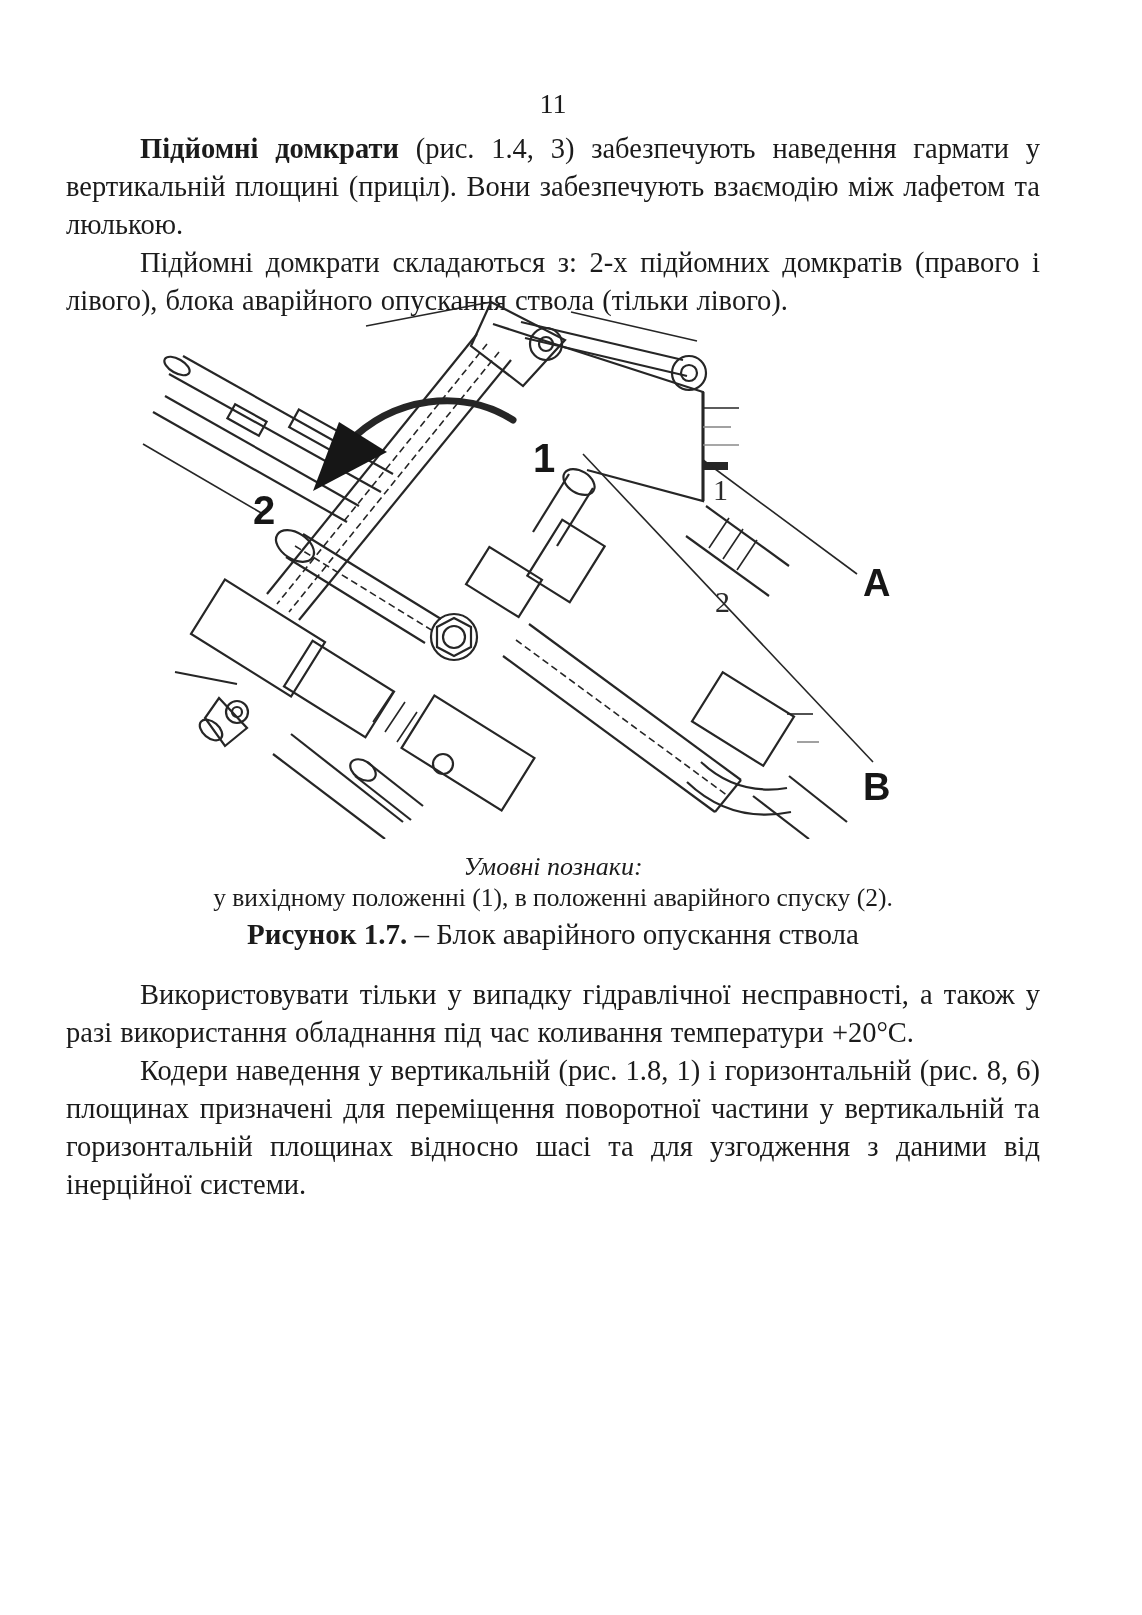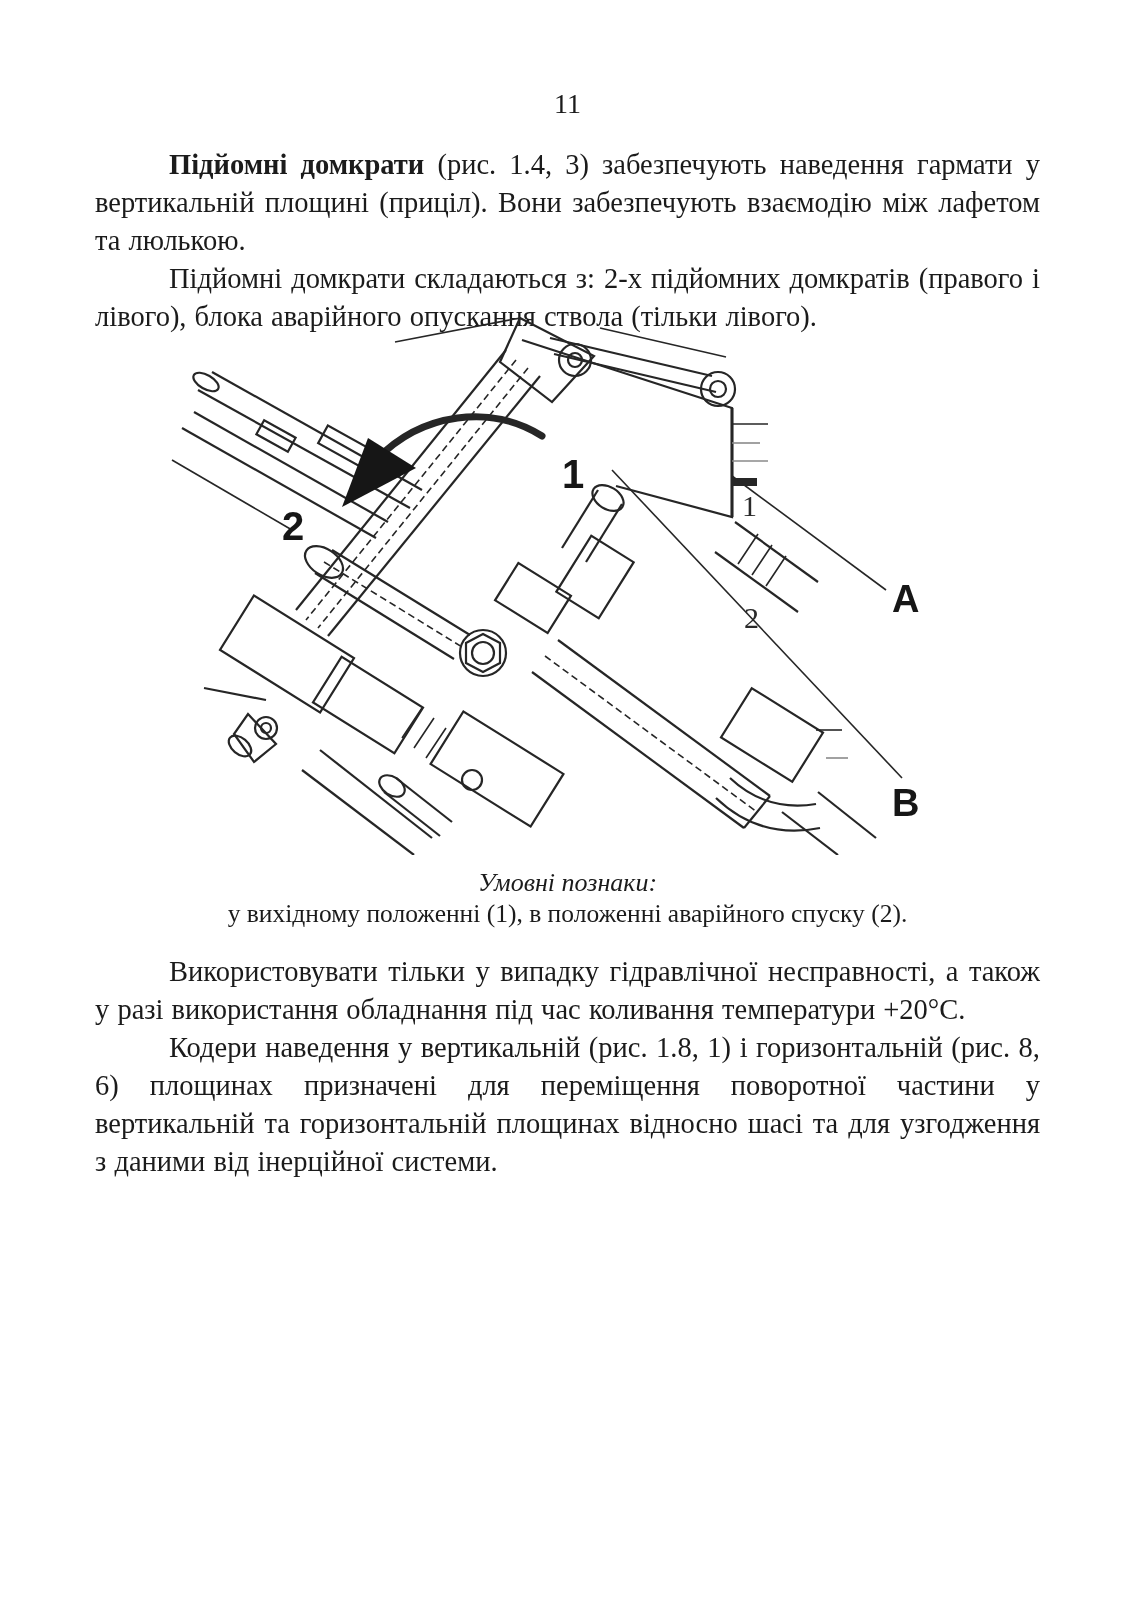--- a/index.html
+++ b/index.html
@@ -5,33 +5,33 @@
   * { margin:0; padding:0; box-sizing:border-box; }
   html,body { background:#ffffff; }
   .page {
     position:relative;
     width:1142px; height:1615px;
     background:#ffffff;
     color:#1b1b1b;
     font-family:"Liberation Serif", serif;
     overflow:hidden;
   }
-  .content { padding:86px 102px 0 95px; }
+  .content { padding:86px 102px 0 66px; }
   .page-number {
     text-align:center;
     font-size:28px; line-height:36px;
   }
   p.body {
     font-size:28.5px;
     line-height:38px;
     text-align:justify;
     text-indent:74px;
     word-spacing:1px;
   }
-  p.first { margin-top:24px; }
+  p.first { margin-top:8px; }
   .bold { font-weight:bold; }
   .figure-wrap {
     position:relative;
     width:780px; height:545px;
     margin:-26px 0 0 75px;
   }
   svg { display:block; }
   .legend-title {
     text-align:center;
     font-style:italic;
@@ -165,17 +165,18 @@
         <text class="lbl-bold" x="112" y="230">2</text>
         <text class="lbl-light" x="572" y="206">1</text>
         <text class="lbl-light" x="574" y="318">2</text>
         <text class="lbl-big" x="722" y="302">A</text>
         <text class="lbl-big" x="722" y="506">B</text>
       </svg>
     </div>
 
     <div class="legend-title">Умовні познаки:</div>
     <div class="legend-line">у вихідному положенні (1), в положенні аварійного спуску (2).</div>
+    <div class="figure-title"><span class="bold">Рисунок 1.7.</span><span> – Блок аварійного опускання ствола</span></div>
 
     <p class="body after-figure">Використовувати тільки у випадку гідравлічної несправності, а також у разі використання обладнання  під час коливання температури +20°С.</p>
     <p class="body">Кодери наведення у вертикальній (рис. 1.8, 1) і горизонтальній (рис. 8, 6) площинах призначені для переміщення поворотної частини у вертикальній та горизонтальній площинах відносно шасі  та для узгодження з даними від інерційної системи.</p>
   </div>
 </div>
 
 </body></html>

